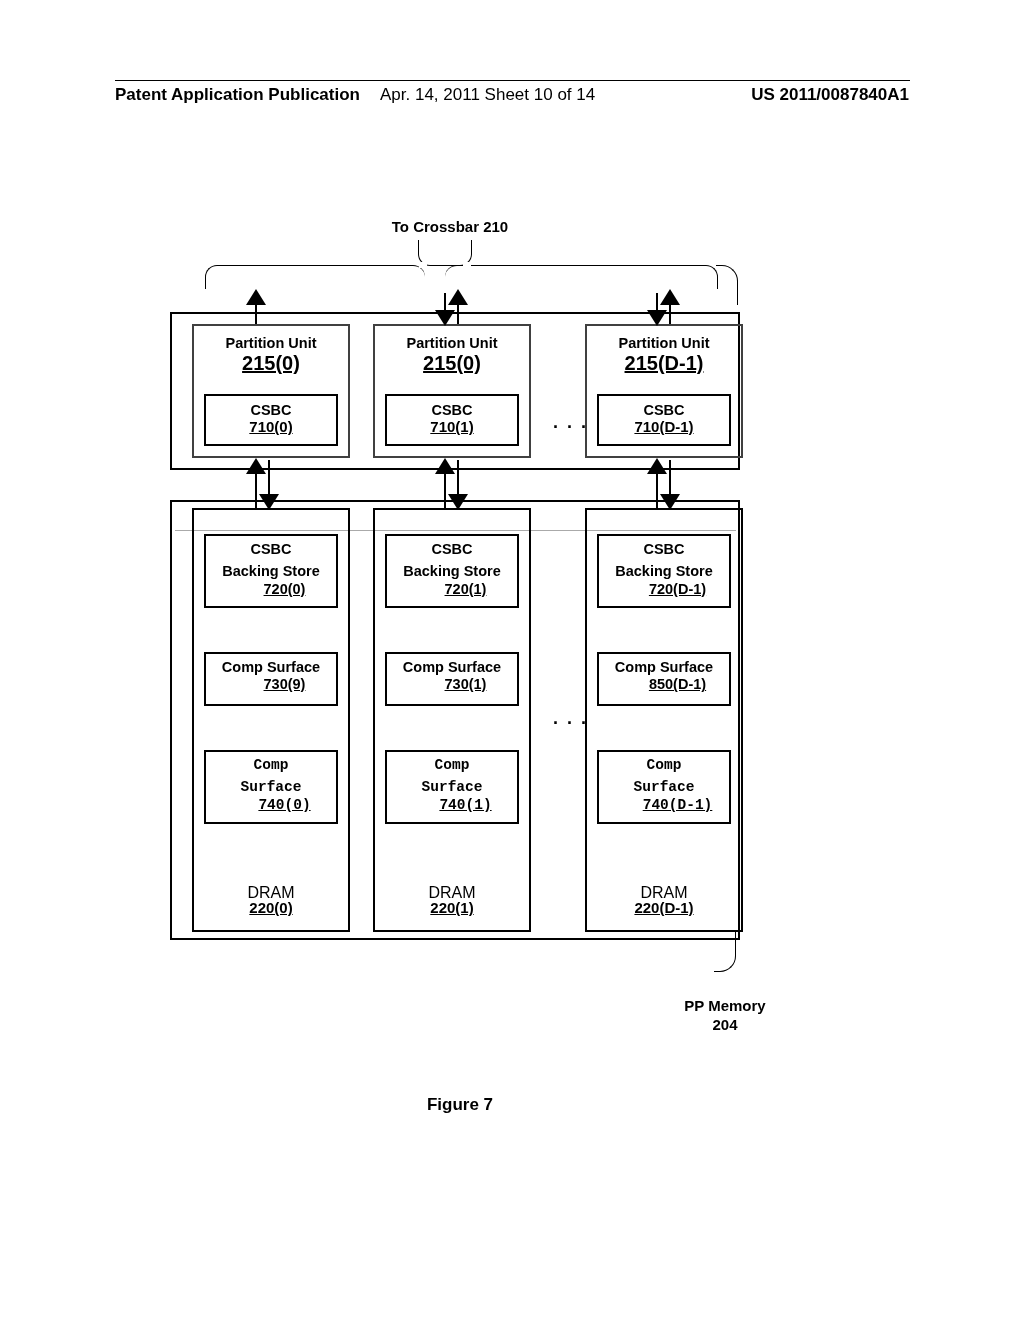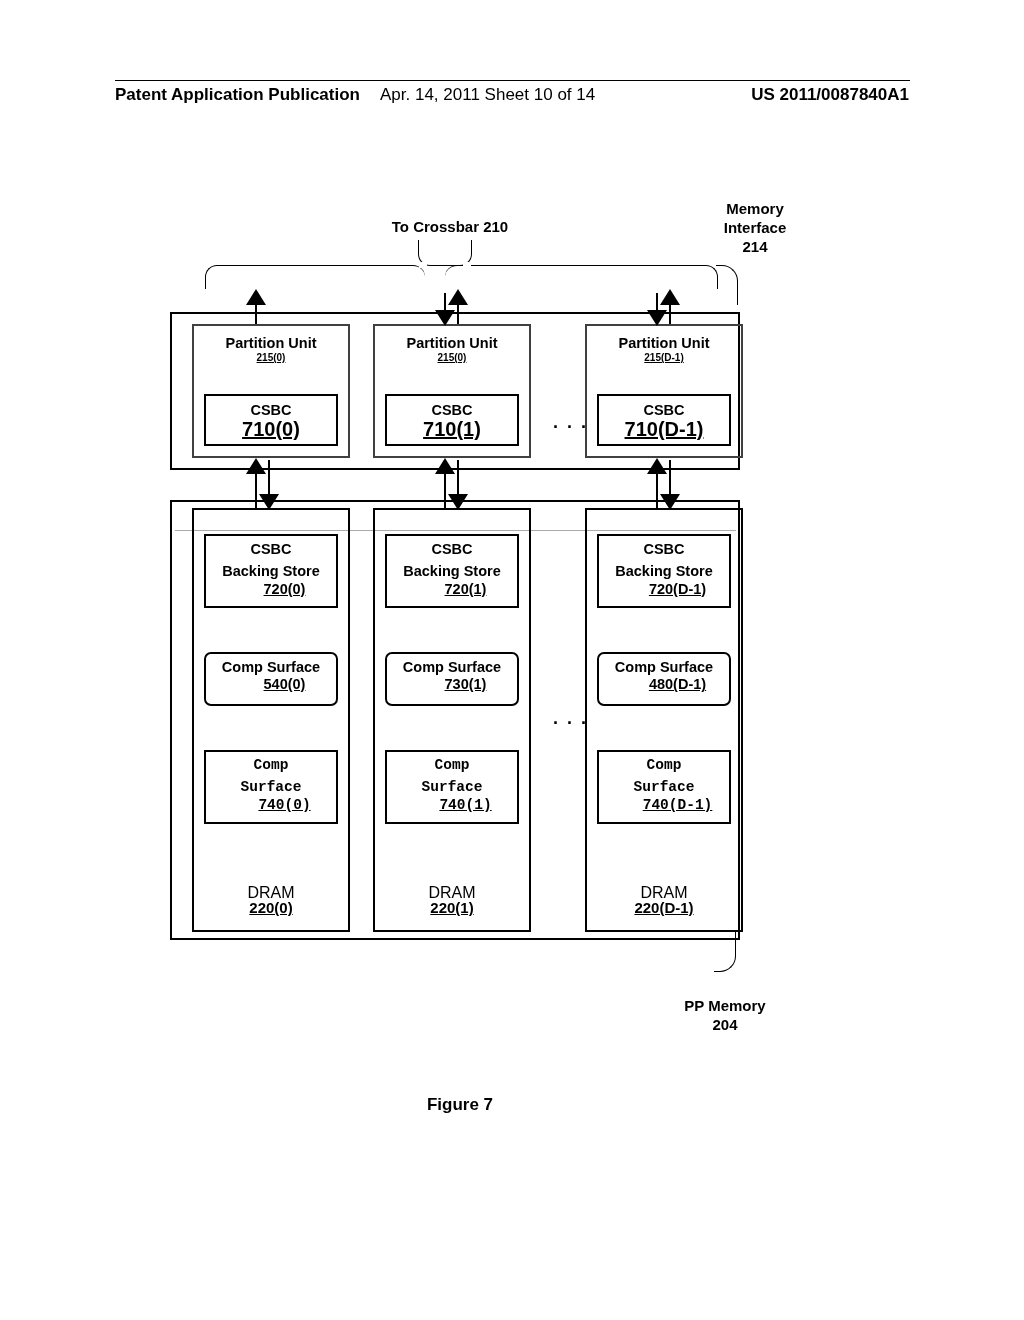--- a/index.html
+++ b/index.html
@@ -137,46 +137,46 @@
   .pcol.c2 { left: 585px; }
 
   .partition {
     position: absolute;
     top: 324px;
     width: 158px; height: 134px;
     border: 2px solid #404040;
     text-align: center;
   }
   .partition .pu-label { margin-top: 8px; font-size: 14.5px; font-weight: bold; line-height: 1.25; }
-  .partition .pu-id    { font-size: 10px; font-weight: bold; text-decoration: underline; }
+  .partition .pu-id    { font-size: 20px; font-weight: bold; text-decoration: underline; }
   .csbc {
     position: absolute;
     left: 10px; right: 10px; bottom: 10px;
     height: 52px;
     border: 2px solid #000;
     text-align: center;
   }
   .csbc-label { margin-top: 6px; font-size: 14.5px; font-weight: bold; }
-  .csbc-id    { font-size: 20px; font-weight: bold; text-decoration: underline; }
+  .csbc-id    { font-size: 15px; font-weight: bold; text-decoration: underline; }
 
   .dram {
     position: absolute;
     top: 508px;
     width: 158px; height: 424px;
     border: 2px solid #000;
     text-align: center;
   }
   .inner {
     position: absolute;
     left: 10px; right: 10px;
     border: 2px solid #000;
     text-align: center;
   }
   .backing { top: 24px; height: 74px; }
-  .surface1 { top: 142px; height: 54px; border-radius: 7px; }
+  .surface1 { top: 142px; height: 54px; }
   .surface2 { top: 240px; height: 74px; font-family: Liberation Mono, monospace; }
   .in-title { font-size: 14.5px; font-weight: bold; line-height: 1.2; margin-top: 5px; }
   .in-id    { font-size: 14.5px; font-weight: bold; text-decoration: underline; padding-left: 27px; }
   .dram-lbl { position: absolute; bottom: 28px; left: 0; right: 0; font-size: 16px; font-weight: normal; }
   .dram-id  { position: absolute; bottom: 14px; left: 0; right: 0; font-size: 15px; font-weight: bold; text-decoration: underline; }
 
   .ellipsis {
     position: absolute;
     font-size: 18px; font-weight: bold;
     letter-spacing: 2px;
@@ -203,25 +203,20 @@
 <body>
 
 <div class="page">
 
   <div class="header-line"></div>
   <div class="header-left">Patent Application Publication</div>
   <div class="header-mid">Apr. 14, 2011  Sheet 10 of 14</div>
   <div class="header-right">US 2011/0087840A1</div>
 
   <div class="crossbar-label">To Crossbar 210</div>
-  <div class="mem-iface-label">
-    <span>Memory</span><br>
-    <span>Interface</span><br>
-    <span>214</span>
-  </div>
 
   <div class="brace-top brace-top-left"></div>
   <div class="brace-top brace-top-right"></div>
   <div class="brace-top-peak"></div>
   <div class="brace-peak-mask-left"></div>
   <div class="brace-peak-mask-right"></div>
   <div class="mem-iface-hook"></div>
 
   <div class="upper-box"></div>
   <div class="lower-box"></div>
@@ -240,21 +235,21 @@
     </div>
   </div>
   <div class="pcol c0 dram">
     <div class="inner backing">
       <div class="in-title">CSBC</div>
       <div class="in-title">Backing Store</div>
       <div class="in-id">720(0)</div>
     </div>
     <div class="inner surface1">
       <div class="in-title">Comp Surface</div>
-      <div class="in-id">540(0)</div>
+      <div class="in-id">730(9)</div>
     </div>
     <div class="inner surface2">
       <div class="in-title">Comp</div>
       <div class="in-title">Surface</div>
       <div class="in-id">740(0)</div>
     </div>
     <div class="dram-lbl">DRAM</div>
     <div class="dram-id">220(0)</div>
   </div>
 
@@ -294,21 +289,21 @@
     </div>
   </div>
   <div class="pcol c2 dram">
     <div class="inner backing">
       <div class="in-title">CSBC</div>
       <div class="in-title">Backing Store</div>
       <div class="in-id">720(D-1)</div>
     </div>
     <div class="inner surface1">
       <div class="in-title">Comp Surface</div>
-      <div class="in-id">480(D-1)</div>
+      <div class="in-id">850(D-1)</div>
     </div>
     <div class="inner surface2">
       <div class="in-title">Comp</div>
       <div class="in-title">Surface</div>
       <div class="in-id">740(D-1)</div>
     </div>
     <div class="dram-lbl">DRAM</div>
     <div class="dram-id">220(D-1)</div>
   </div>
 

